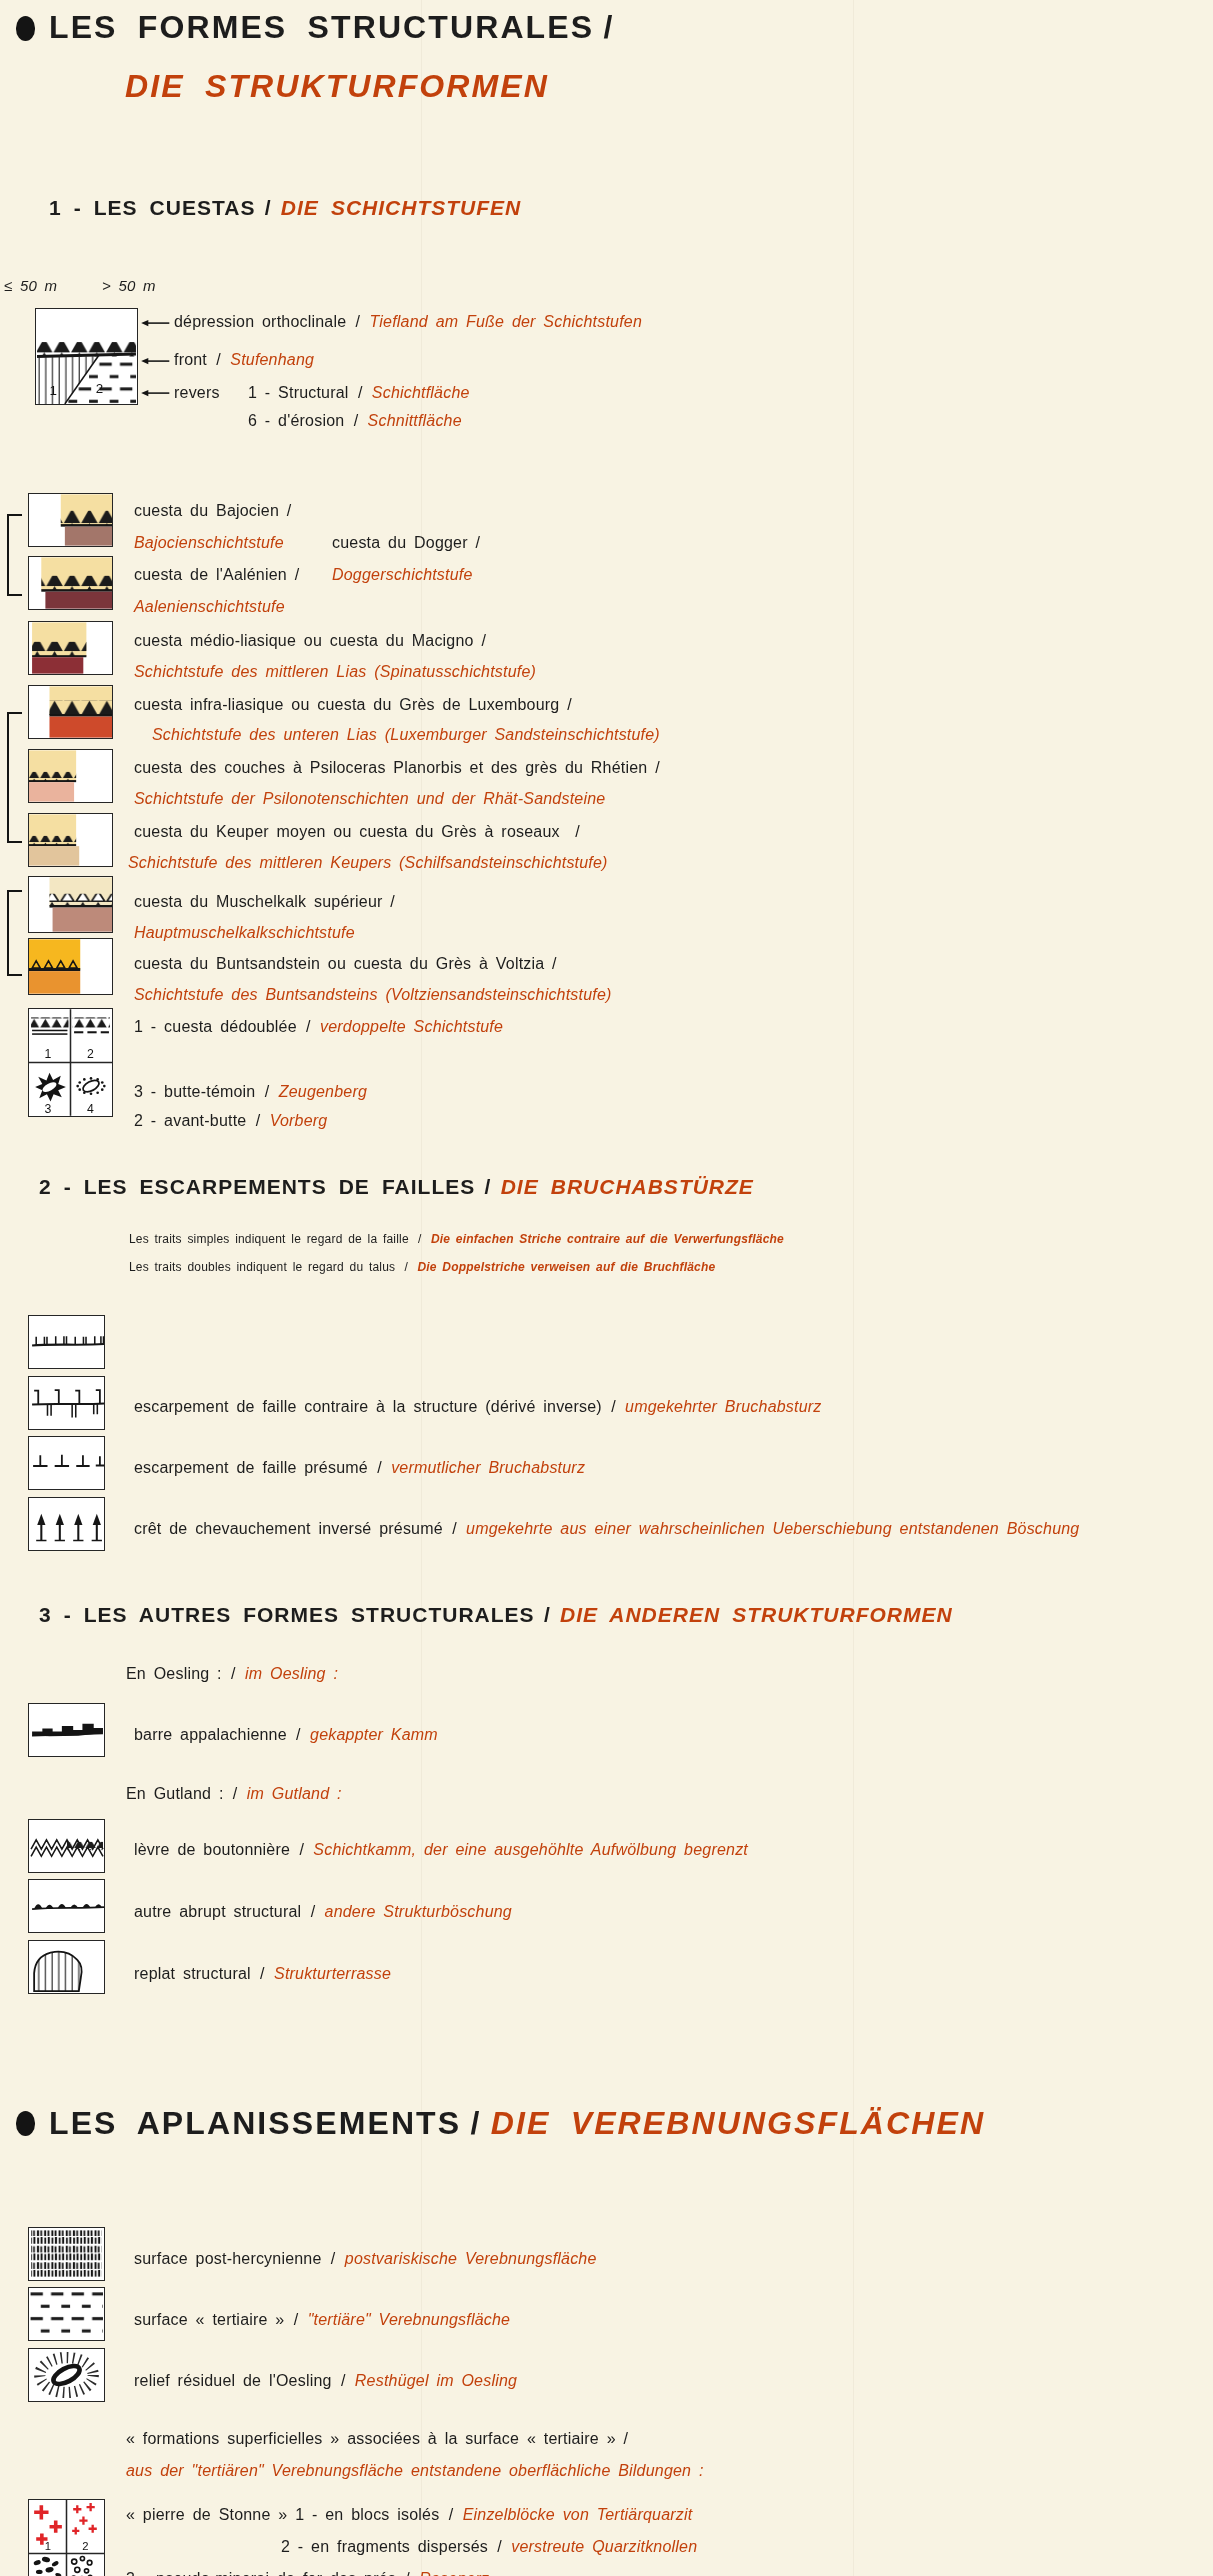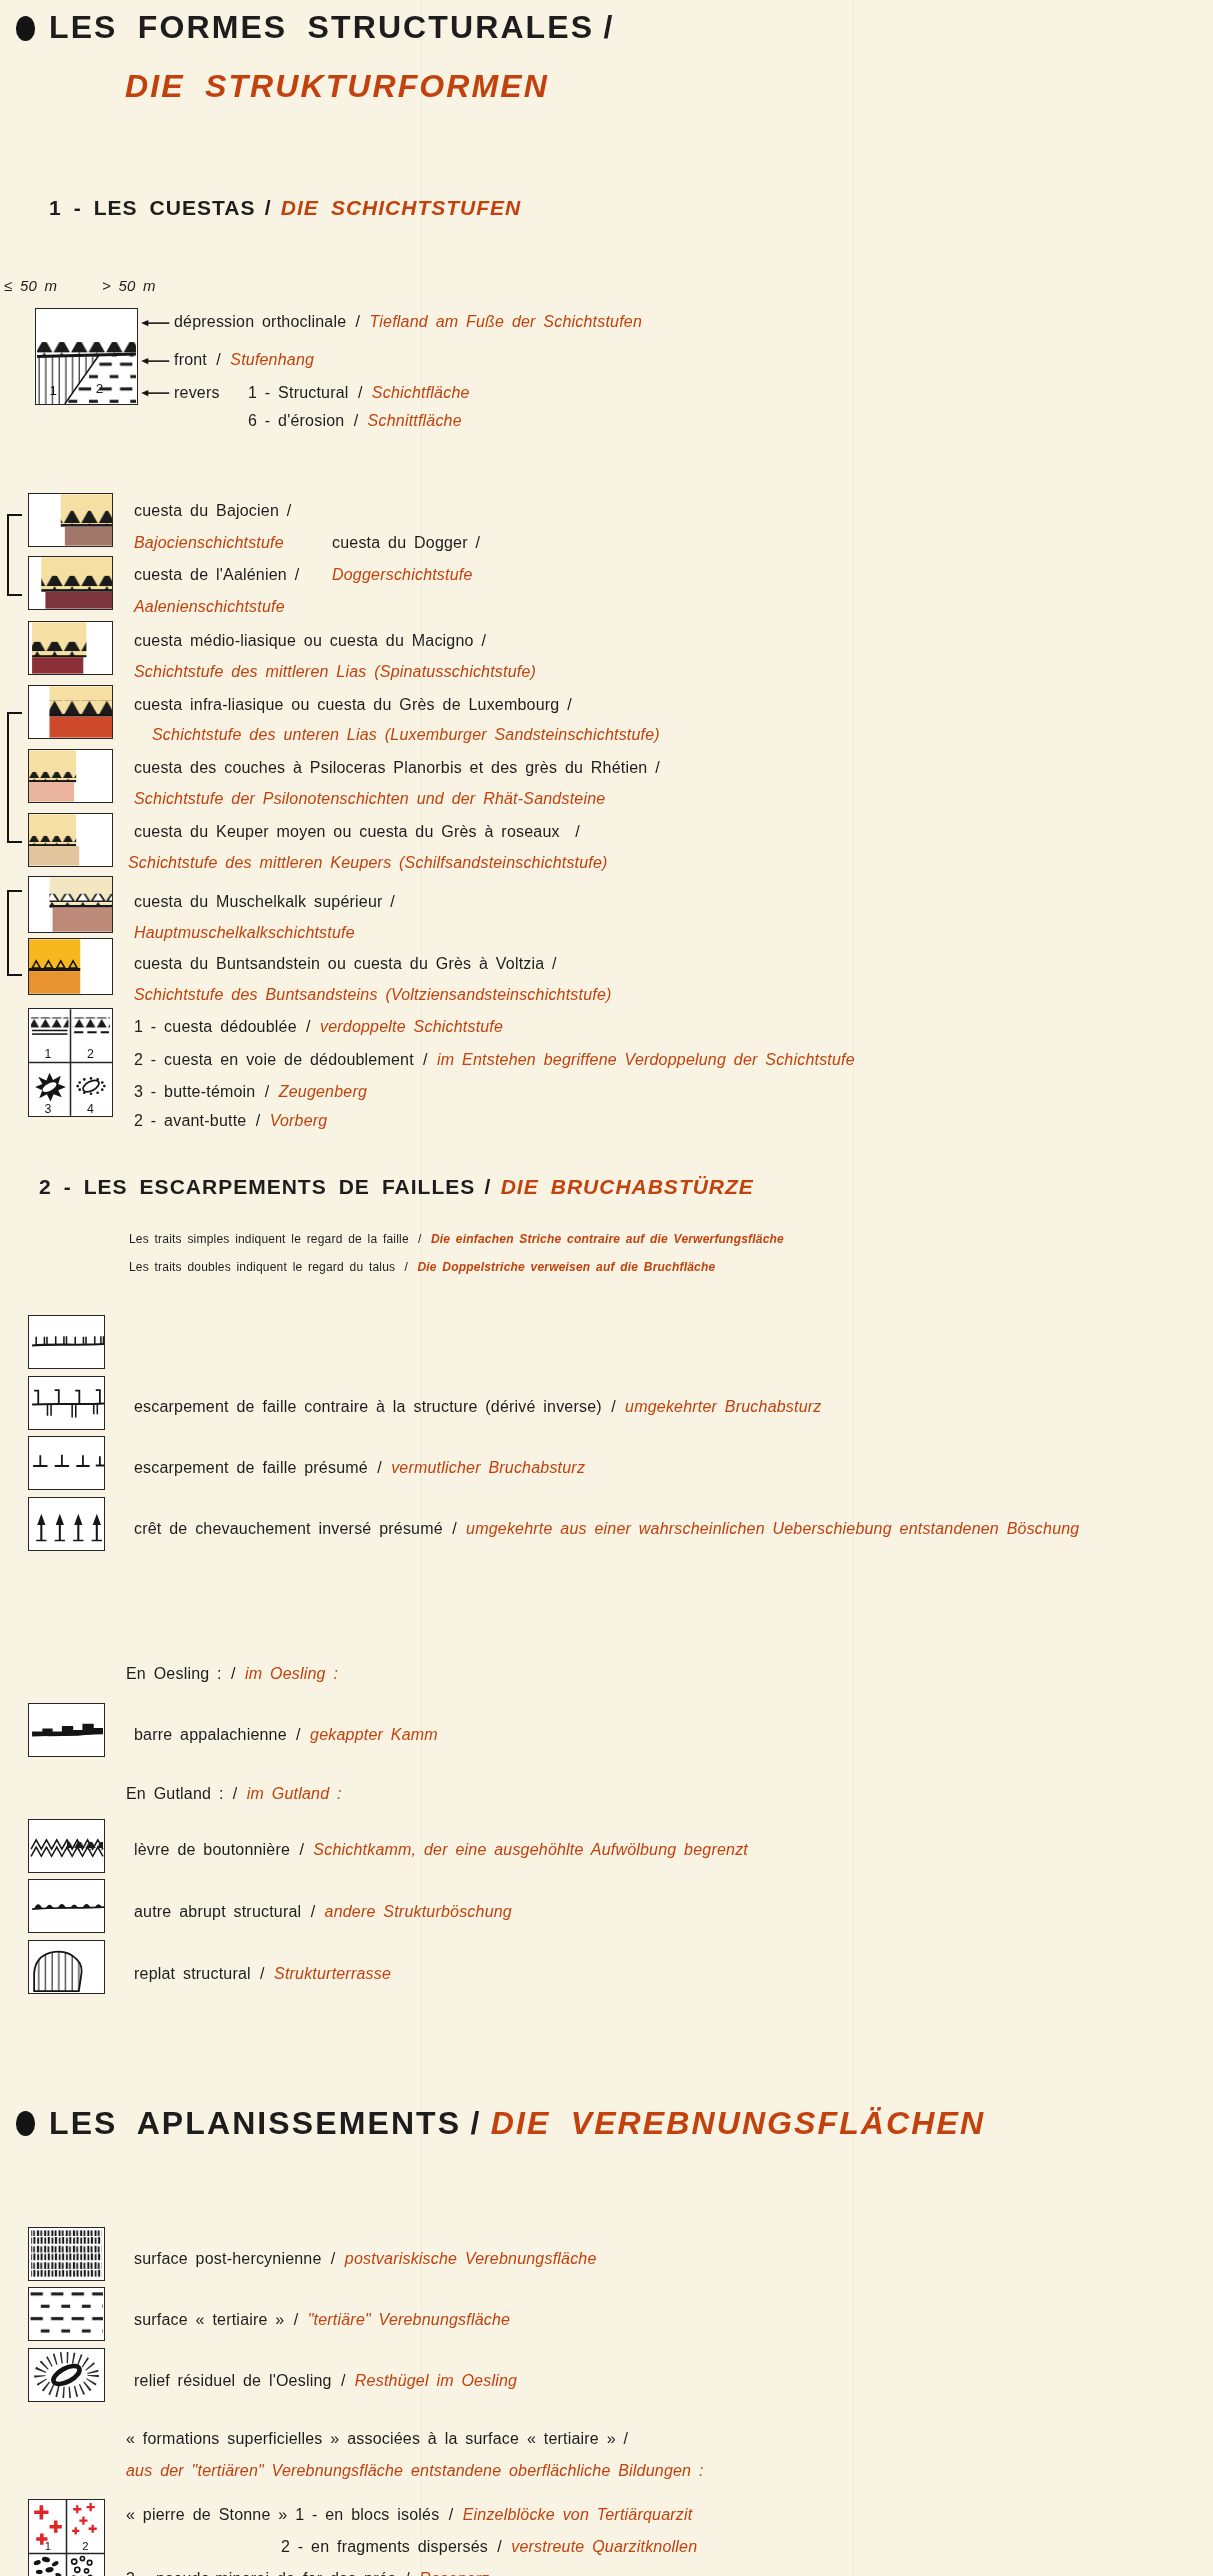--- a/index.html
+++ b/index.html
@@ -215,21 +215,20 @@
           <circle cx="108" cy="137" r="2.6"></circle>
           <circle cx="121" cy="135" r="2.6"></circle>
           <circle cx="134" cy="137" r="2.6"></circle>
           <circle cx="143" cy="143" r="2.6"></circle>
         </g>
     </g>
     <text x="37" y="202" font-size="24" fill="#161616" text-anchor="middle">3</text>
     <text x="120" y="202" font-size="24" fill="#161616" text-anchor="middle">4</text>
   </svg>
   <div class="line" style="left:134px;top:1018px"><span>1 - cuesta dédoublée</span><span class="sl">/</span><span class="de">verdoppelte Schichtstufe</span></div>
-  <div class="line" style="left:134px;top:1051px"><span>2 - cuesta en voie de dédoublement</span><span class="sl">/</span><span class="de">im Entstehen begriffene Verdoppelung der Schichtstufe</span></div>
   <div class="line" style="left:134px;top:1083px"><span>3 - butte-témoin</span><span class="sl">/</span><span class="de">Zeugenberg</span></div>
   <div class="line" style="left:134px;top:1112px"><span>2 - avant-butte</span><span class="sl">/</span><span class="de">Vorberg</span></div>
 
   <div class="h2" style="left:39px;top:1175px"><span>2 - LES ESCARPEMENTS DE FAILLES</span><span class="sl">/</span><span class="de">DIE BRUCHABSTÜRZE</span></div>
   <div class="note" style="left:129px;top:1232px"><span>Les traits simples indiquent le regard de la faille</span><span class="sl">/</span><span class="de">Die einfachen Striche contraire auf die Verwerfungsfläche</span></div>
   <div class="note" style="left:129px;top:1260px"><span>Les traits doubles indiquent le regard du talus</span><span class="sl">/</span><span class="de">Die Doppelstriche verweisen auf die Bruchfläche</span></div>
 
   <svg class="sw" style="left:28px;top:1315px" width="75" height="52" viewBox="0 0 146 100">
     <path d="M6,57 C40,53 100,57 146,54" stroke="#161616" stroke-width="4" fill="none"></path>
     <path d="M14,56V40M30,56V40M35,56V40M52,55V39M68,55V39M73,55V39M90,56V40M106,56V40M111,56V40M128,55V39M140,55V39M145,55V39" stroke="#161616" stroke-width="3"></path>
@@ -251,20 +250,21 @@
   <svg class="sw" style="left:28px;top:1497px" width="75" height="52" viewBox="0 0 146 100">
     <path d="M24,82V50M60,82V50M96,82V50M132,82V50" stroke="#161616" stroke-width="4"></path>
     <polygon points="16,52 32,52 24,30" fill="#161616"></polygon>
       <polygon points="52,52 68,52 60,30" fill="#161616"></polygon>
       <polygon points="88,52 104,52 96,30" fill="#161616"></polygon>
       <polygon points="124,52 140,52 132,30" fill="#161616"></polygon>
     <path d="M14,82h20M50,82h20M86,82h20M122,82h20" stroke="#161616" stroke-width="3"></path>
   </svg>
   <div class="line" style="left:134px;top:1520px"><span>crêt de chevauchement inversé présumé</span><span class="sl">/</span><span class="de">umgekehrte aus einer wahrscheinlichen Ueberschiebung entstandenen Böschung</span></div>
 
+  <div class="h2" style="left:39px;top:1603px"><span>3 - LES AUTRES FORMES STRUCTURALES</span><span class="sl">/</span><span class="de">DIE ANDEREN STRUKTURFORMEN</span></div>
   <div class="line" style="left:126px;top:1665px"><span>En Oesling :</span><span class="sl">/</span><span class="de">im Oesling :</span></div>
 
   <svg class="sw" style="left:28px;top:1703px" width="75" height="52" viewBox="0 0 146 100">
     <path d="M6,60 L6,53 L26,53 L26,47 L46,47 L46,53 L64,53 L64,42 L86,42 L86,50 L104,50 L104,38 L126,38 L126,46 L144,46 L144,56 L96,61 L40,62 Z" fill="#141414"></path>
     <path d="M6,61 L144,57" stroke="#141414" stroke-width="3" fill="none"></path>
   </svg>
   <div class="line" style="left:134px;top:1726px"><span>barre appalachienne</span><span class="sl">/</span><span class="de">gekappter Kamm</span></div>
 
   <div class="line" style="left:126px;top:1785px"><span>En Gutland :</span><span class="sl">/</span><span class="de">im Gutland :</span></div>
 

